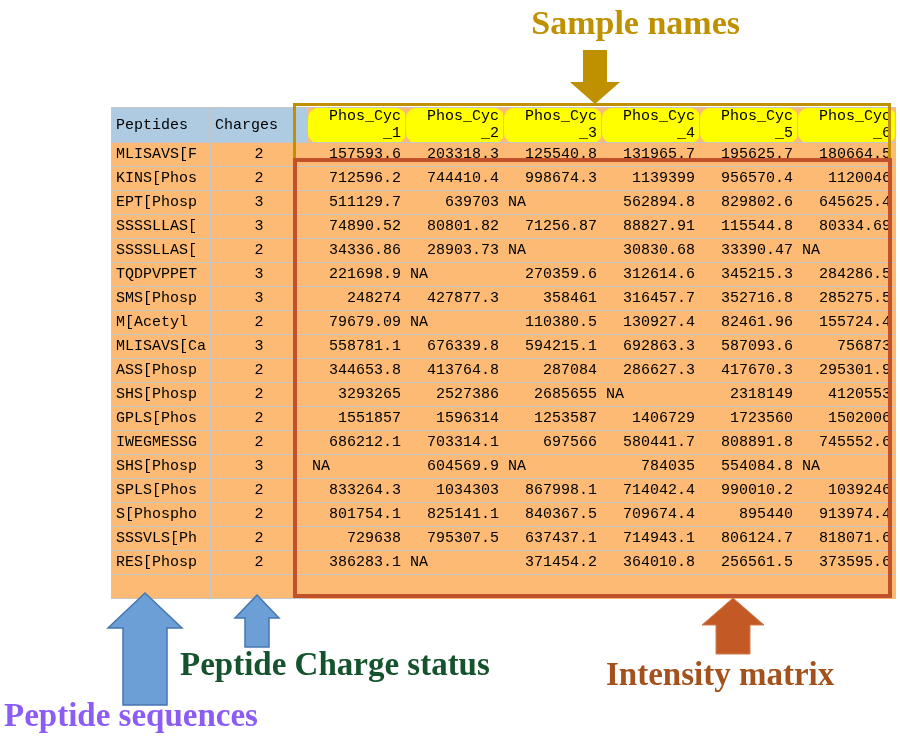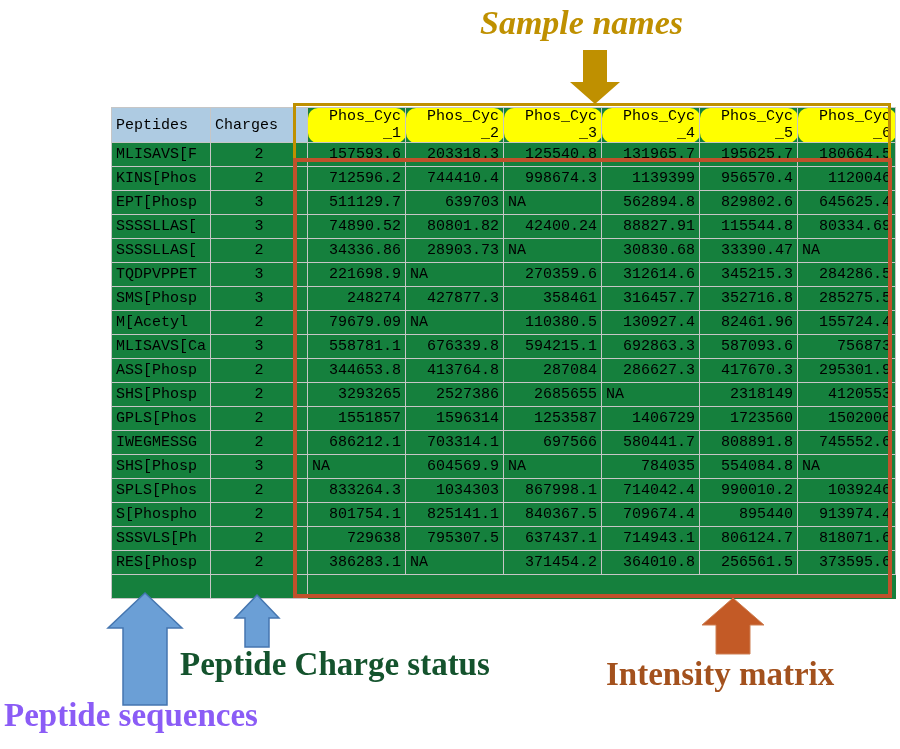--- a/index.html
+++ b/index.html
@@ -6,21 +6,21 @@
   .canvas {
     position:relative; width:900px; height:749px; background:#ffffff;
     overflow:hidden; font-family:"Liberation Sans", sans-serif;
   }
 
   
   table.sheet {
     position:absolute; left:111px; top:107px;
     border-collapse:collapse; table-layout:fixed;
     font-family:"Liberation Mono","DejaVu Sans Mono",monospace;
-    font-size:15px; color:#000; z-index:1; background:#15803d;
+    font-size:15px; color:#000; z-index:1; background:#fdba74;
   }
   table.sheet th, table.sheet td {
     border:1px solid #c6c6c6; padding:0 4px; height:23px;
     overflow:hidden; white-space:nowrap; font-weight:normal;
   }
   thead th { height:51px; }
   th.hb { background:#AECBE2; text-align:left; vertical-align:middle; }
   th.hy { background:#FFFF00; text-align:right; vertical-align:bottom; padding-bottom:1px; line-height:17px;border-radius:10px; }
   td.pep { text-align:left; padding-right:0; }
   td.chg { text-align:center; }
@@ -35,21 +35,21 @@
   .box-red  { left:293px; top:158px; width:599px; height:440px; border:4px solid #C0512B; }
 
   
   .arrow { position:absolute; z-index:2; }
 
   
   .label {
     position:absolute; font-family:"Liberation Serif","DejaVu Serif",serif;
     font-weight:bold; white-space:nowrap; z-index:4;
   }
-  .label-gold  { left:480px; top:4px; width:260px; text-align:left; font-size:34px; color:#BF9000;font-style:italic; }
+  .label-gold  { left:480px; top:4px; width:260px; text-align:right; font-size:34px; color:#BF9000; }
   .label-blue1 { left:180px; top:646px; font-size:33px; color:#14532d; }
   .label-blue2 { left:4px;   top:697px; font-size:33px; color:#8b5cf6; }
   .label-brown { left:606px; top:656px; font-size:33px; color:#A3511D; }
 </style>
 </head>
 <body>
 
 <div class="canvas">
 
   <div class="label label-gold">Sample names</div>
@@ -127,21 +127,21 @@
           <td class="na">NA</td>
           <td class="num">562894.8</td>
           <td class="num">829802.6</td>
           <td class="num">645625.4</td>
         </tr>
         <tr>
           <td class="pep">SSSSLLAS[</td>
           <td class="chg">3</td>
           <td class="num">74890.52</td>
           <td class="num">80801.82</td>
-          <td class="num">42400.24</td>
+          <td class="num">71256.87</td>
           <td class="num">88827.91</td>
           <td class="num">115544.8</td>
           <td class="num">80334.69</td>
         </tr>
         <tr>
           <td class="pep">SSSSLLAS[</td>
           <td class="chg">2</td>
           <td class="num">34336.86</td>
           <td class="num">28903.73</td>
           <td class="na">NA</td>

